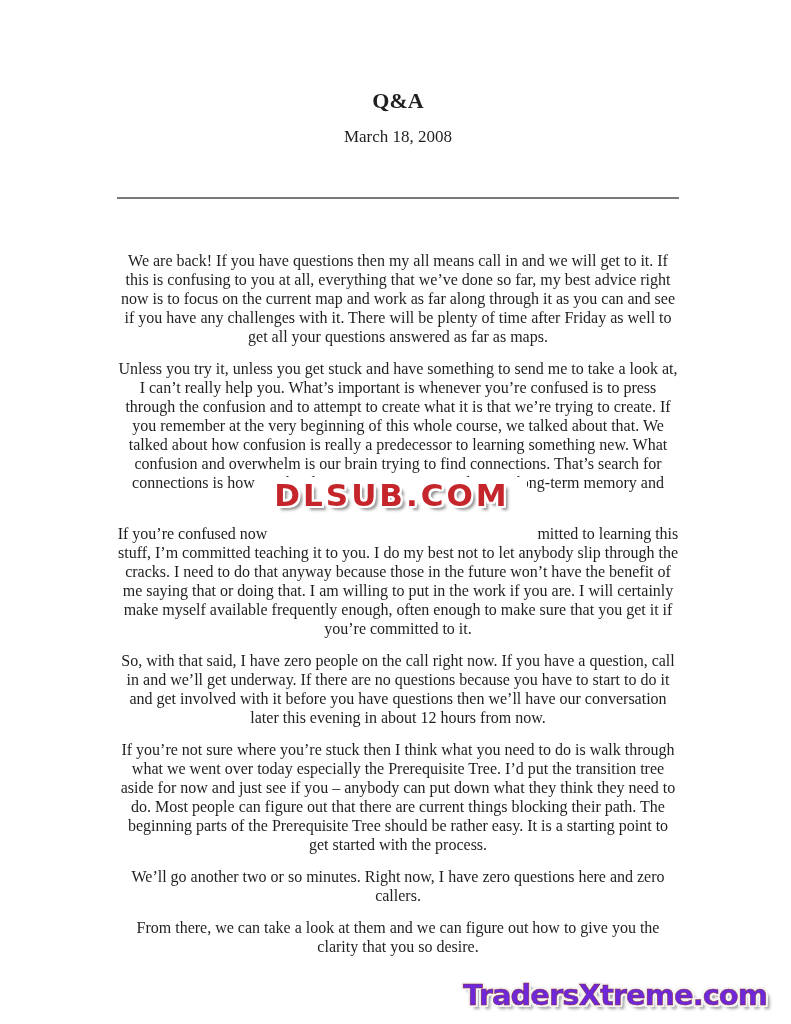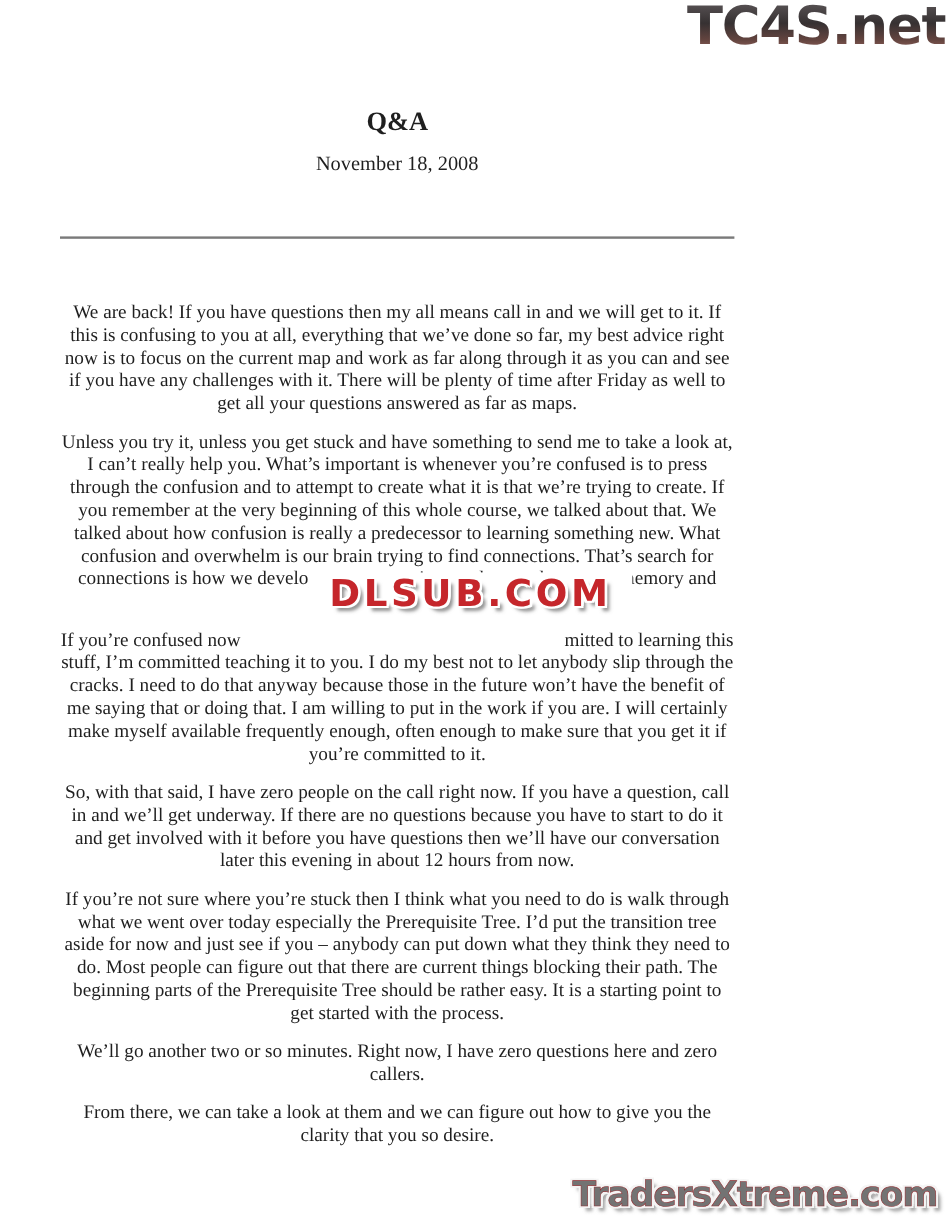--- a/index.html
+++ b/index.html
@@ -24,21 +24,21 @@
     font-size: 44px;
     line-height: 46px;
     letter-spacing: -1px;
     background: linear-gradient(180deg, #5d5759 0%, #363132 42%, #63443f 72%, #a06e66 100%);
     -webkit-background-clip: text;
     background-clip: text;
     color: transparent;
   }
 
   .content {
-    margin-left: 50px;
+    margin-left: 117px;
     width: 562px;
   }
 
   .title {
     margin: 0;
     padding-top: 88px;
     text-align: center;
     font-size: 22px;
     line-height: 26px;
     font-weight: bold;
@@ -92,47 +92,46 @@
       -2px -2px 0 #ffffff, 2px -2px 0 #ffffff,
       -2px  2px 0 #ffffff, 2px  2px 0 #ffffff,
       -2px  0   0 #ffffff, 2px  0   0 #ffffff,
        0   -2px 0 #ffffff, 0    2px 0 #ffffff,
        4px  4px 3px rgba(110,110,110,0.75);
   }
 
   
   .footer-logo {
     position: absolute;
-    right: 10px;
+    right: 24px;
     bottom: 12px;
     font-family: "DejaVu Sans", sans-serif;
     font-weight: bold;
     font-size: 29px;
     letter-spacing: -1px;
-    color: #737373;
+    color: #6d28d9;
     -webkit-text-stroke: 0.5px #8e2f33;
     text-shadow:
       -2px -2px 0 #f4f4f4, 2px -2px 0 #f4f4f4,
       -2px  2px 0 #f4f4f4, 2px  2px 0 #f4f4f4,
       -2px  0   0 #f4f4f4, 2px  0   0 #f4f4f4,
        0   -2px 0 #f4f4f4, 0    2px 0 #f4f4f4,
        4px  4px 3px rgba(140,140,140,0.8);
   }
 </style>
 </head>
 <body>
 
 <div class="page">
 
-  <div class="tc4s-logo">TC4S.net</div>
 
   <div class="content">
     <h1 class="title">Q&amp;A</h1>
 
-    <div class="date">November 18, 2008</div>
+    <div class="date">March 18, 2008</div>
 
     <div class="rule"></div>
 
     <div class="body-text">
       <p>We are back! If you have questions then my all means call in and we will get to it. If this is confusing to you at all, everything that we’ve done so far, my best advice right now is to focus on the current map and work as far along through it as you can and see if you have any challenges with it. There will be plenty of time after Friday as well to get all your questions answered as far as maps.</p>
       <p>Unless you try it, unless you get stuck and have something to send me to take a look at, I can’t really help you. What’s important is whenever you’re confused is to press through the confusion and to attempt to create what it is that we’re trying to create. If you remember at the very beginning of this whole course, we talked about that. We talked about how confusion is really a predecessor to learning something new. What confusion and overwhelm is our brain trying to find connections. That’s search for connections is how we develop new connections and create long-term memory and actually learn.</p>
       <p><span>If you’re confused now</span><span class="gap"></span><span>mitted to learning this stuff, I’m committed teaching it to you. I do my best not to let anybody slip through the cracks. I need to do that anyway because those in the future won’t have the benefit of me saying that or doing that. I am willing to put in the work if you are. I will certainly make myself available frequently enough, often enough to make sure that you get it if you’re committed to it.</span></p>
       <p>So, with that said, I have zero people on the call right now. If you have a question, call in and we’ll get underway. If there are no questions because you have to start to do it and get involved with it before you have questions then we’ll have our conversation later this evening in about 12 hours from now.</p>
       <p>If you’re not sure where you’re stuck then I think what you need to do is walk through what we went over today especially the Prerequisite Tree. I’d put the transition tree aside for now and just see if you – anybody can put down what they think they need to do. Most people can figure out that there are current things blocking their path. The beginning parts of the Prerequisite Tree should be rather easy. It is a starting point to get started with the process.</p>
       <p>We’ll go another two or so minutes. Right now, I have zero questions here and zero callers.</p>

